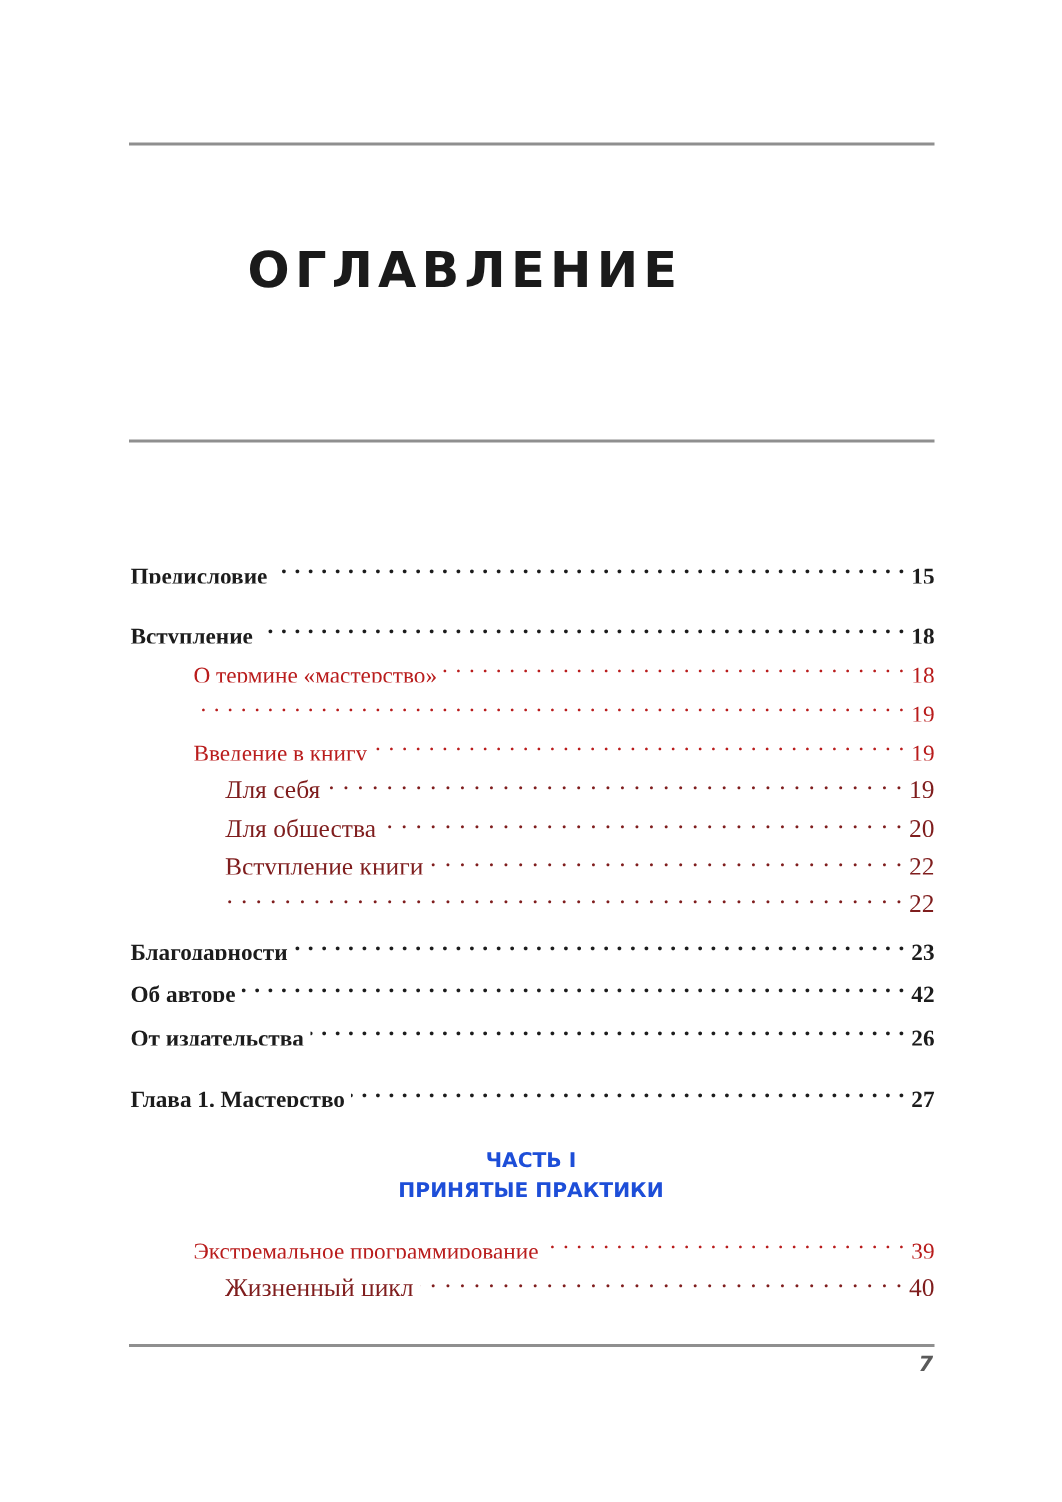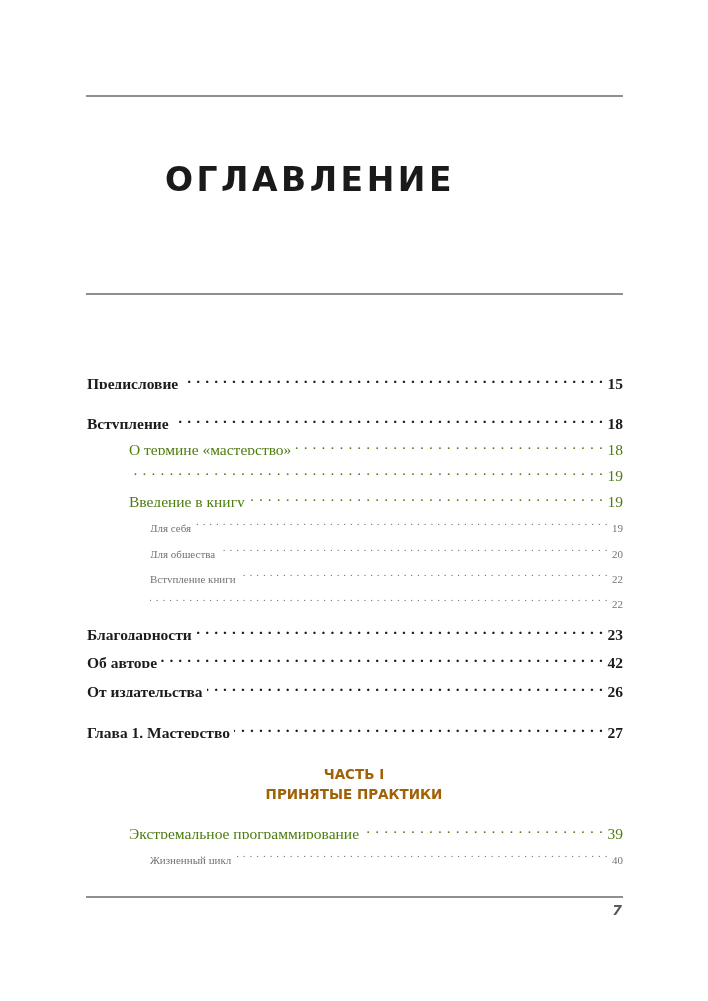--- a/index.html
+++ b/index.html
@@ -50,22 +50,22 @@
       left: 0;
       right: 0;
       display: flex;
       align-items: baseline;
       white-space: nowrap;
       overflow: hidden;
       height: 22px;
       line-height: 22px;
     }
     .toc-row.lvl0 { font-weight: bold; font-size: 15.5px; color: #1c1c1c; }
-    .toc-row.lvl1 { padding-left: 42px; font-size: 15.5px; color: #4d7c0f; }
-    .toc-row.lvl2 { padding-left: 63px; font-size: 11px; color: #737373; }
+    .toc-row.lvl1 { padding-left: 42px; font-size: 15.5px; color: #b91c1c; }
+    .toc-row.lvl2 { padding-left: 63px; font-size: 17px; color: #7f1d1d; }
 
     .toc-label { flex: 0 0 auto; padding-right: 4px; }
     .toc-leader {
       flex: 1 1 auto;
       overflow: hidden;
       position: relative;
       height: 22px;
     }
     .toc-leader::before {
       content: ". . . . . . . . . . . . . . . . . . . . . . . . . . . . . . . . . . . . . . . . . . . . . . . . . . . . . . . . . . . . . . . . . . . . . . . . . . . . . . . . . . . . . . . . . . . . . . . . . . . . . . . . . . . . . . . . .";
@@ -77,21 +77,21 @@
     .toc-page { flex: 0 0 auto; padding-left: 4px; text-align: right; }
 
     .part-heading {
       position: absolute;
       left: 0;
       width: 708px;
       text-align: center;
       font-family: "DejaVu Sans", "Liberation Sans", sans-serif;
       font-weight: bold;
       font-size: 13.5px;
-      color: #a16207;
+      color: #1d4ed8;
       line-height: 19px;
     }
 
     .page-number {
       position: absolute;
       left: 600px;
       width: 22px;
       top: 902px;
       text-align: right;
       font-family: "DejaVu Sans", "Liberation Sans", sans-serif;

